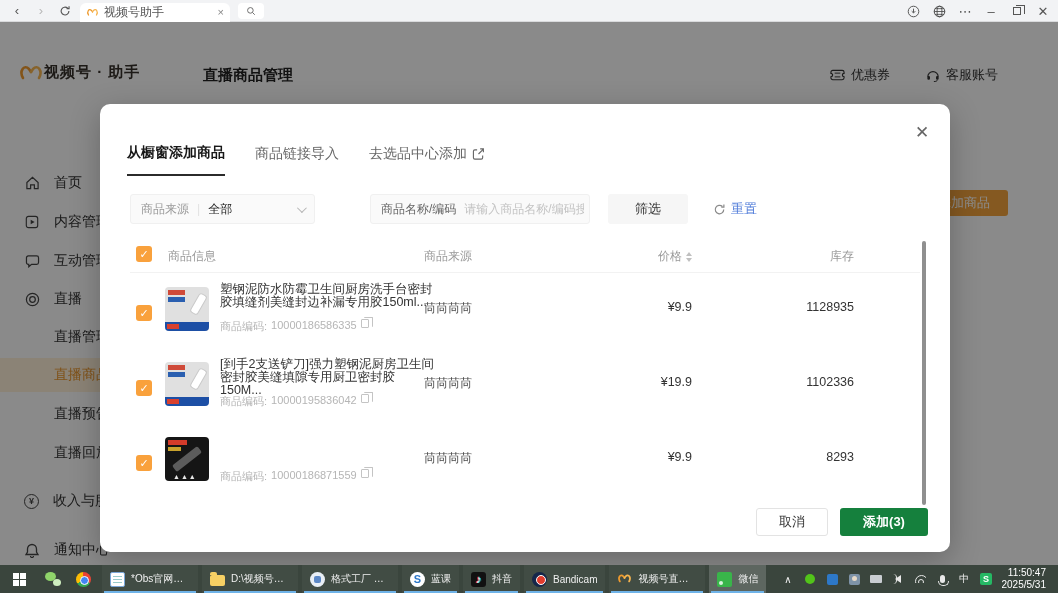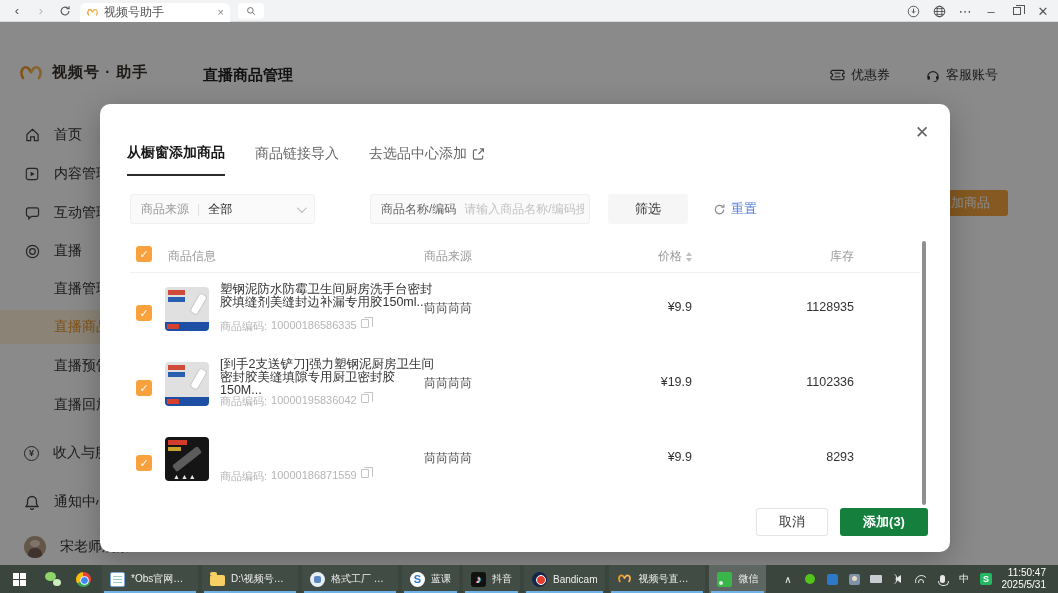--- a/index.html
+++ b/index.html
@@ -16,26 +16,26 @@
   .b-tab-title { flex:1; font-size:12px; color:#555; white-space:nowrap; overflow:hidden; }
   .tab-close { font-size:11px; color:#888; }
   .b-search-tab { width:26px; height:16px; background:#fff; border-radius:4px; margin-left:8px; display:flex; align-items:center; justify-content:center; }
   .b-right { position:absolute; right:4px; top:0; height:22px; display:flex; align-items:center; gap:4px; }
   .b-right .b-btn { width:22px; }
   .restore-box { width:8px; height:8px; border:1px solid #555; position:relative; background:#f2f3f5; }
   .restore-box::after { content:""; position:absolute; left:2px; top:-3px; width:8px; height:8px; border:1px solid #555; border-left:none; border-bottom:none; }
 
   
   .page { position:absolute; left:0; top:22px; width:1058px; height:543px; background:#fbfbfb; z-index:1; }
-  .logo-row { position:absolute; left:18px; top:40px; display:flex; align-items:center; gap:8px; }
+  .logo-row { position:absolute; left:18px; top:40px; display:flex; align-items:center; }
   .logo-text { font-size:15px; color:#35302a; font-weight:bold; letter-spacing:1px; }
   .page-title { position:absolute; left:203px; top:44px; font-size:15px; font-weight:bold; color:#222; }
   .hdr-right { position:absolute; right:60px; top:44px; display:flex; gap:36px; }
   .hdr-link { display:flex; align-items:center; gap:6px; font-size:13px; color:#333; }
-  .side-item { position:absolute; left:0; width:180px; height:34px; display:flex; align-items:center; gap:14px; padding-left:24px; font-size:14px; color:#333; }
+  .side-item { position:absolute; left:0; width:180px; height:34px; display:flex; align-items:center; gap:14px; padding-left:24px; font-size:14px; color:#333;margin-top:48px; }
   .side-item .ic { width:16px; height:16px; display:flex; align-items:center; justify-content:center; color:#444; }
   .side-sub { padding-left:54px; }
   .side-sub.active { background:#fdeed8; color:#e8962e; }
   .avatar { width:22px; height:22px; border-radius:50%; background:#b99d87; position:relative; overflow:hidden; }
   .avatar::after { content:""; position:absolute; left:6px; top:4px; width:10px; height:7px; border-radius:50%; background:#e8d4c0; }
   .avatar::before { content:""; position:absolute; left:4px; top:12px; width:14px; height:10px; border-radius:6px 6px 0 0; background:#746052; }
   .bg-add-btn { position:absolute; left:920px; top:168px; width:88px; height:26px; background:#f2a33c; color:#fff; font-size:13px; border:none; border-radius:3px; }
   .bg-ops-strip { position:absolute; left:935px; top:246px; width:123px; height:34px; background:#f3f3f3; display:flex; align-items:center; padding-left:32px; font-size:13px; color:#444; }
 
   .dim { position:absolute; left:0; top:22px; width:1058px; height:543px; background:rgba(0,0,0,0.45); z-index:5; }

